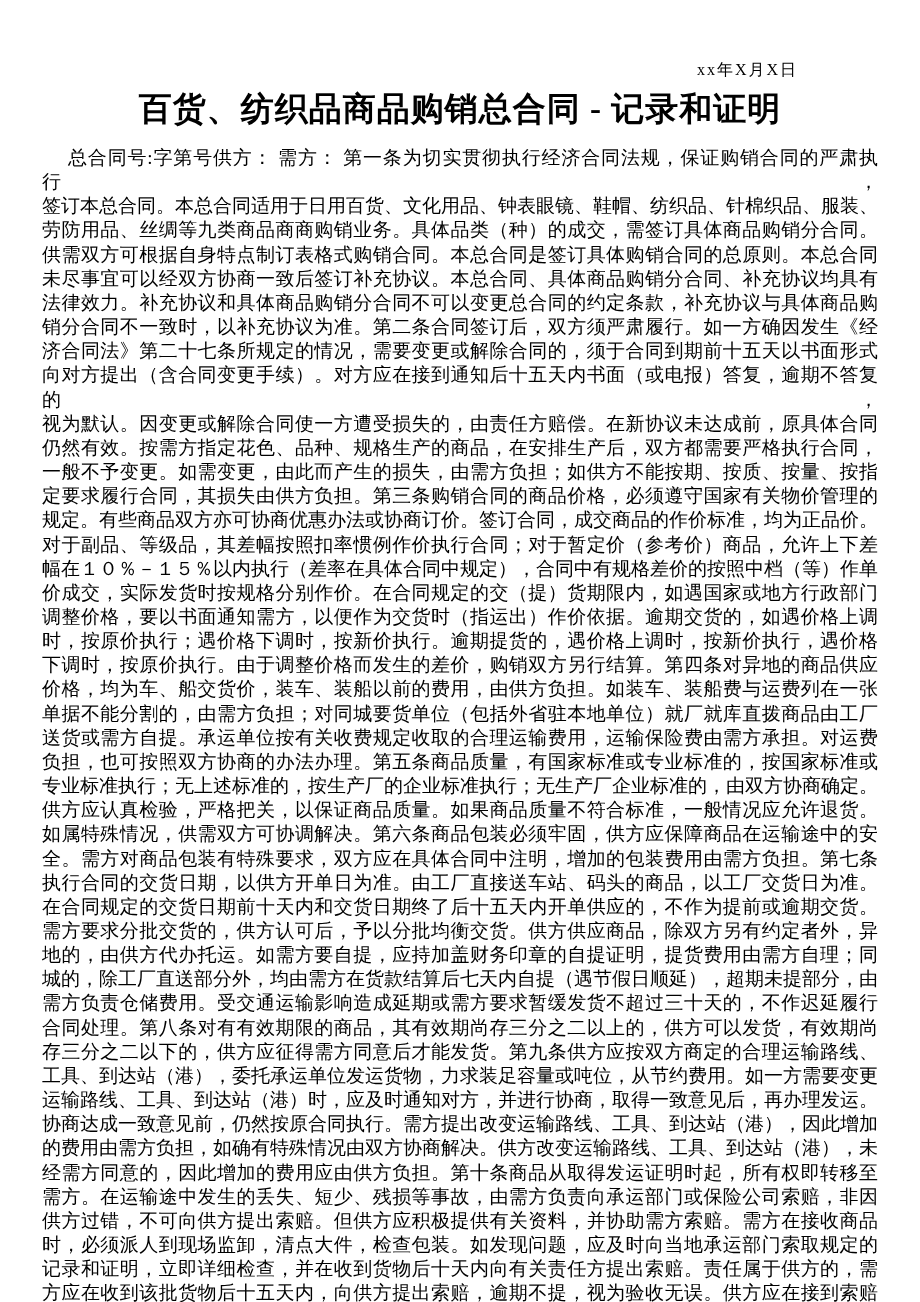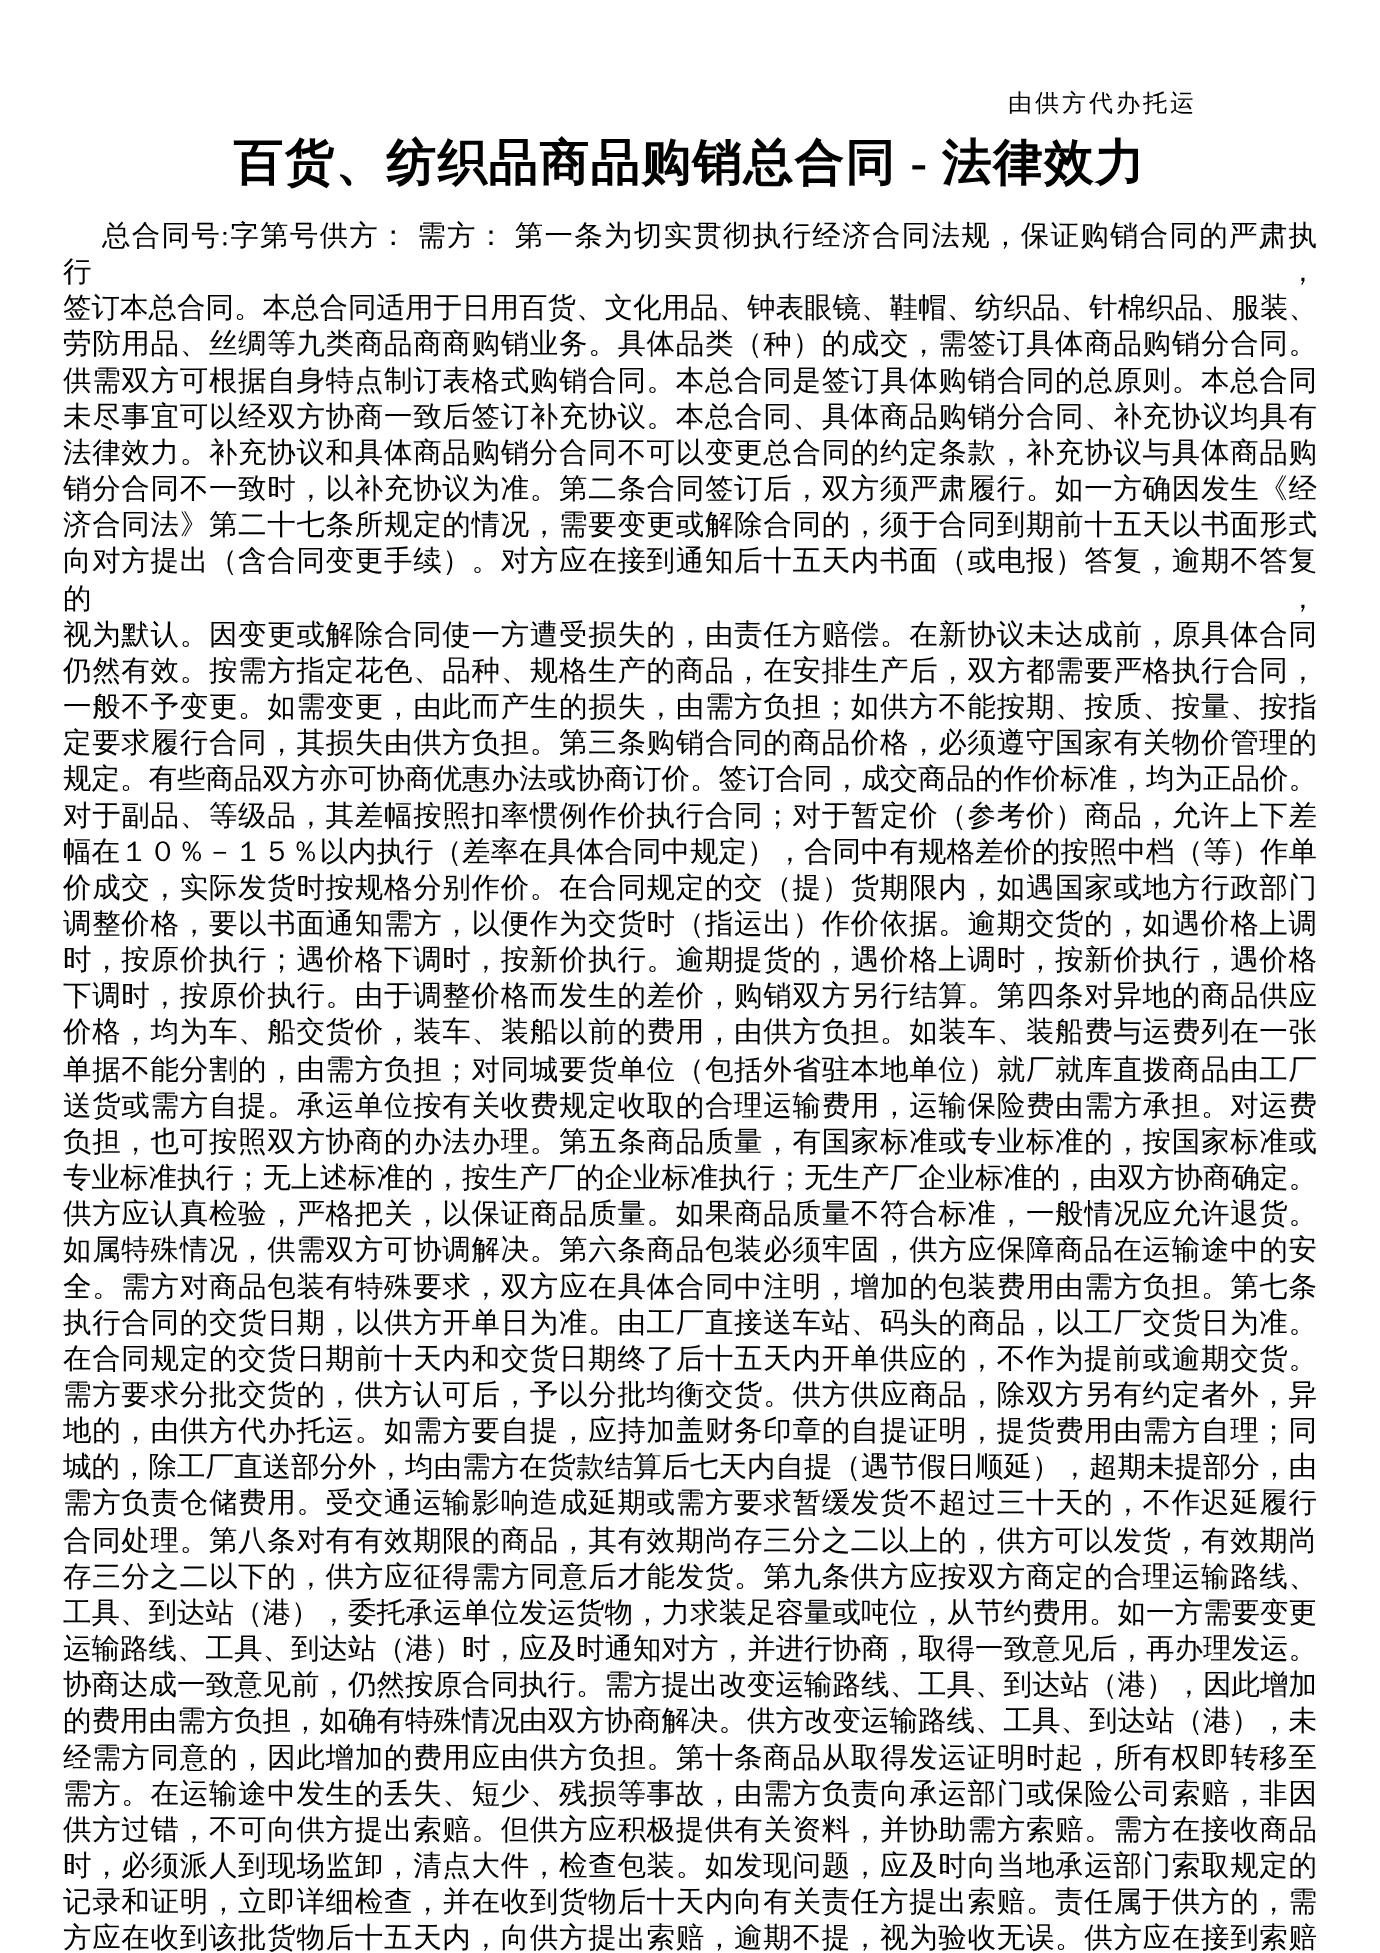--- a/index.html
+++ b/index.html
@@ -45,23 +45,23 @@
     text-align-last: justify;
     text-justify: distribute;
     white-space: pre-line;
     word-break: normal;
   }
 </style>
 </head>
 <body>
 
 <div class="page">
-  <div class="doc-date">由供方代办托运</div>
+  <div class="doc-date">xx年X月X日</div>
 
-  <h1 class="doc-title">百货、纺织品商品购销总合同 - 法律效力</h1>
+  <h1 class="doc-title">百货、纺织品商品购销总合同 - 记录和证明</h1>
 
   <div class="doc-body">总合同号:字第号供方： 需方： 第一条为切实贯彻执行经济合同法规，保证购销合同的严肃执行，
 签订本总合同。本总合同适用于日用百货、文化用品、钟表眼镜、鞋帽、纺织品、针棉织品、服装、
 劳防用品、丝绸等九类商品商商购销业务。具体品类（种）的成交，需签订具体商品购销分合同。
 供需双方可根据自身特点制订表格式购销合同。本总合同是签订具体购销合同的总原则。本总合同
 未尽事宜可以经双方协商一致后签订补充协议。本总合同、具体商品购销分合同、补充协议均具有
 法律效力。补充协议和具体商品购销分合同不可以变更总合同的约定条款，补充协议与具体商品购
 销分合同不一致时，以补充协议为准。第二条合同签订后，双方须严肃履行。如一方确因发生《经
 济合同法》第二十七条所规定的情况，需要变更或解除合同的，须于合同到期前十五天以书面形式
 向对方提出（含合同变更手续）。对方应在接到通知后十五天内书面（或电报）答复，逾期不答复的，

